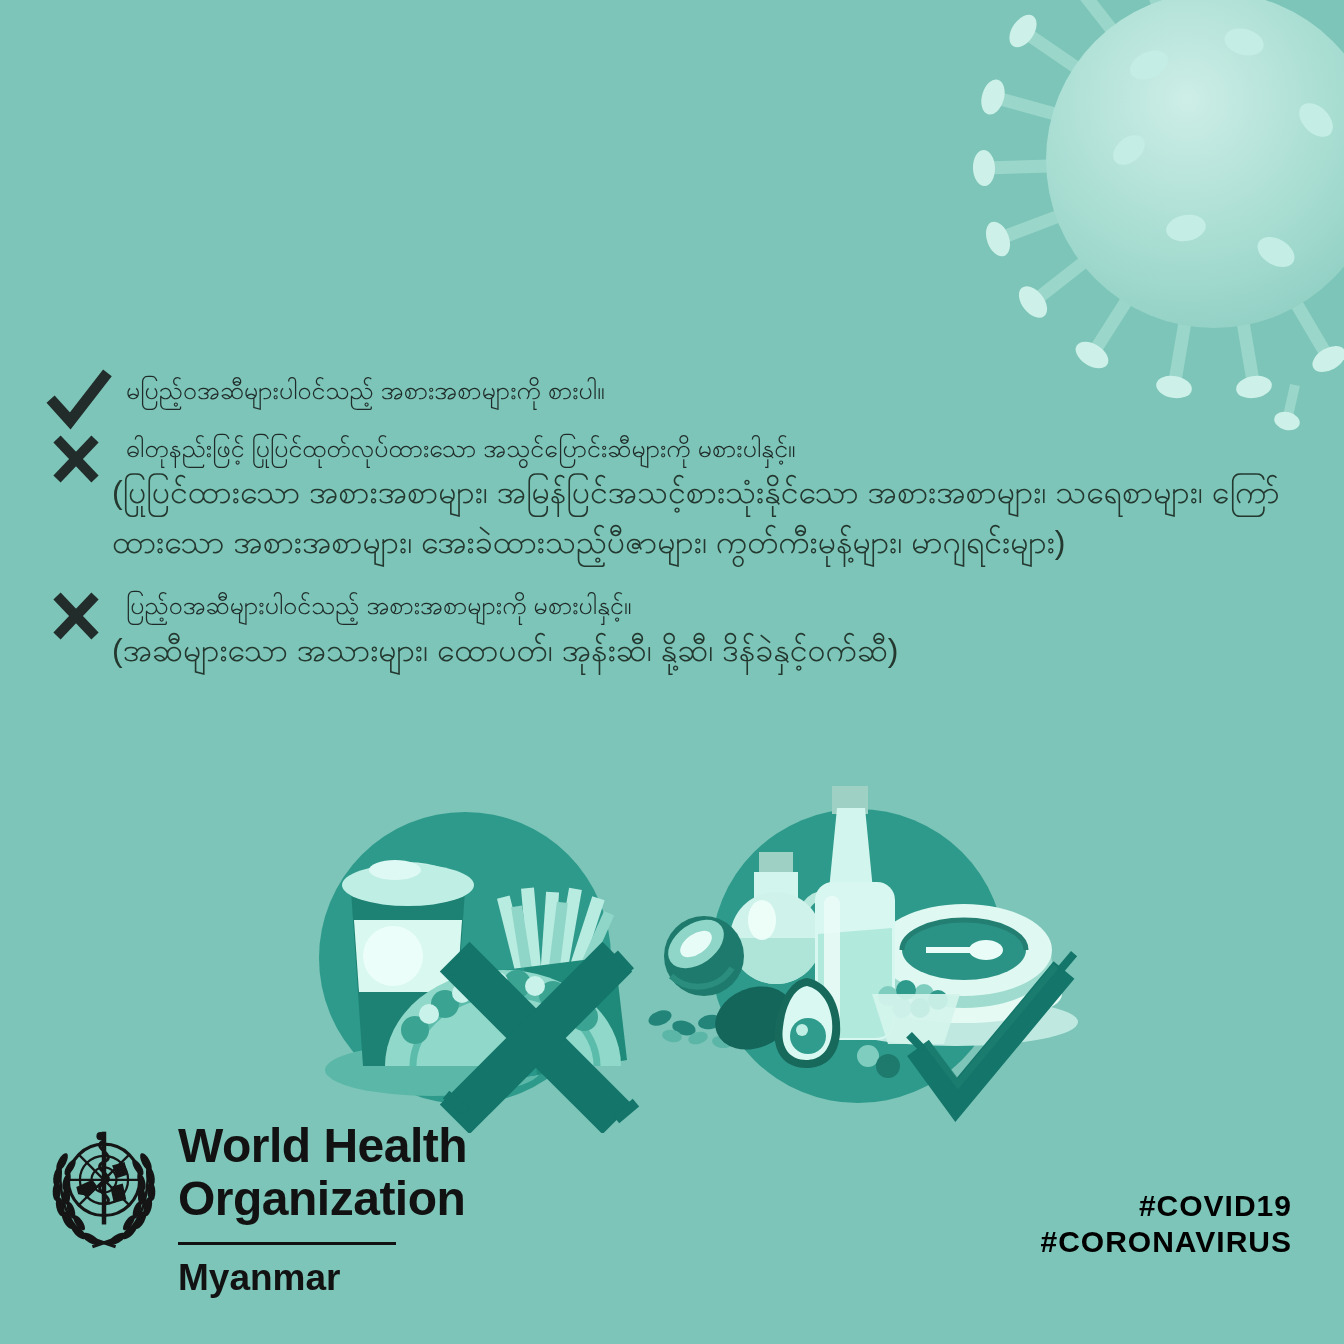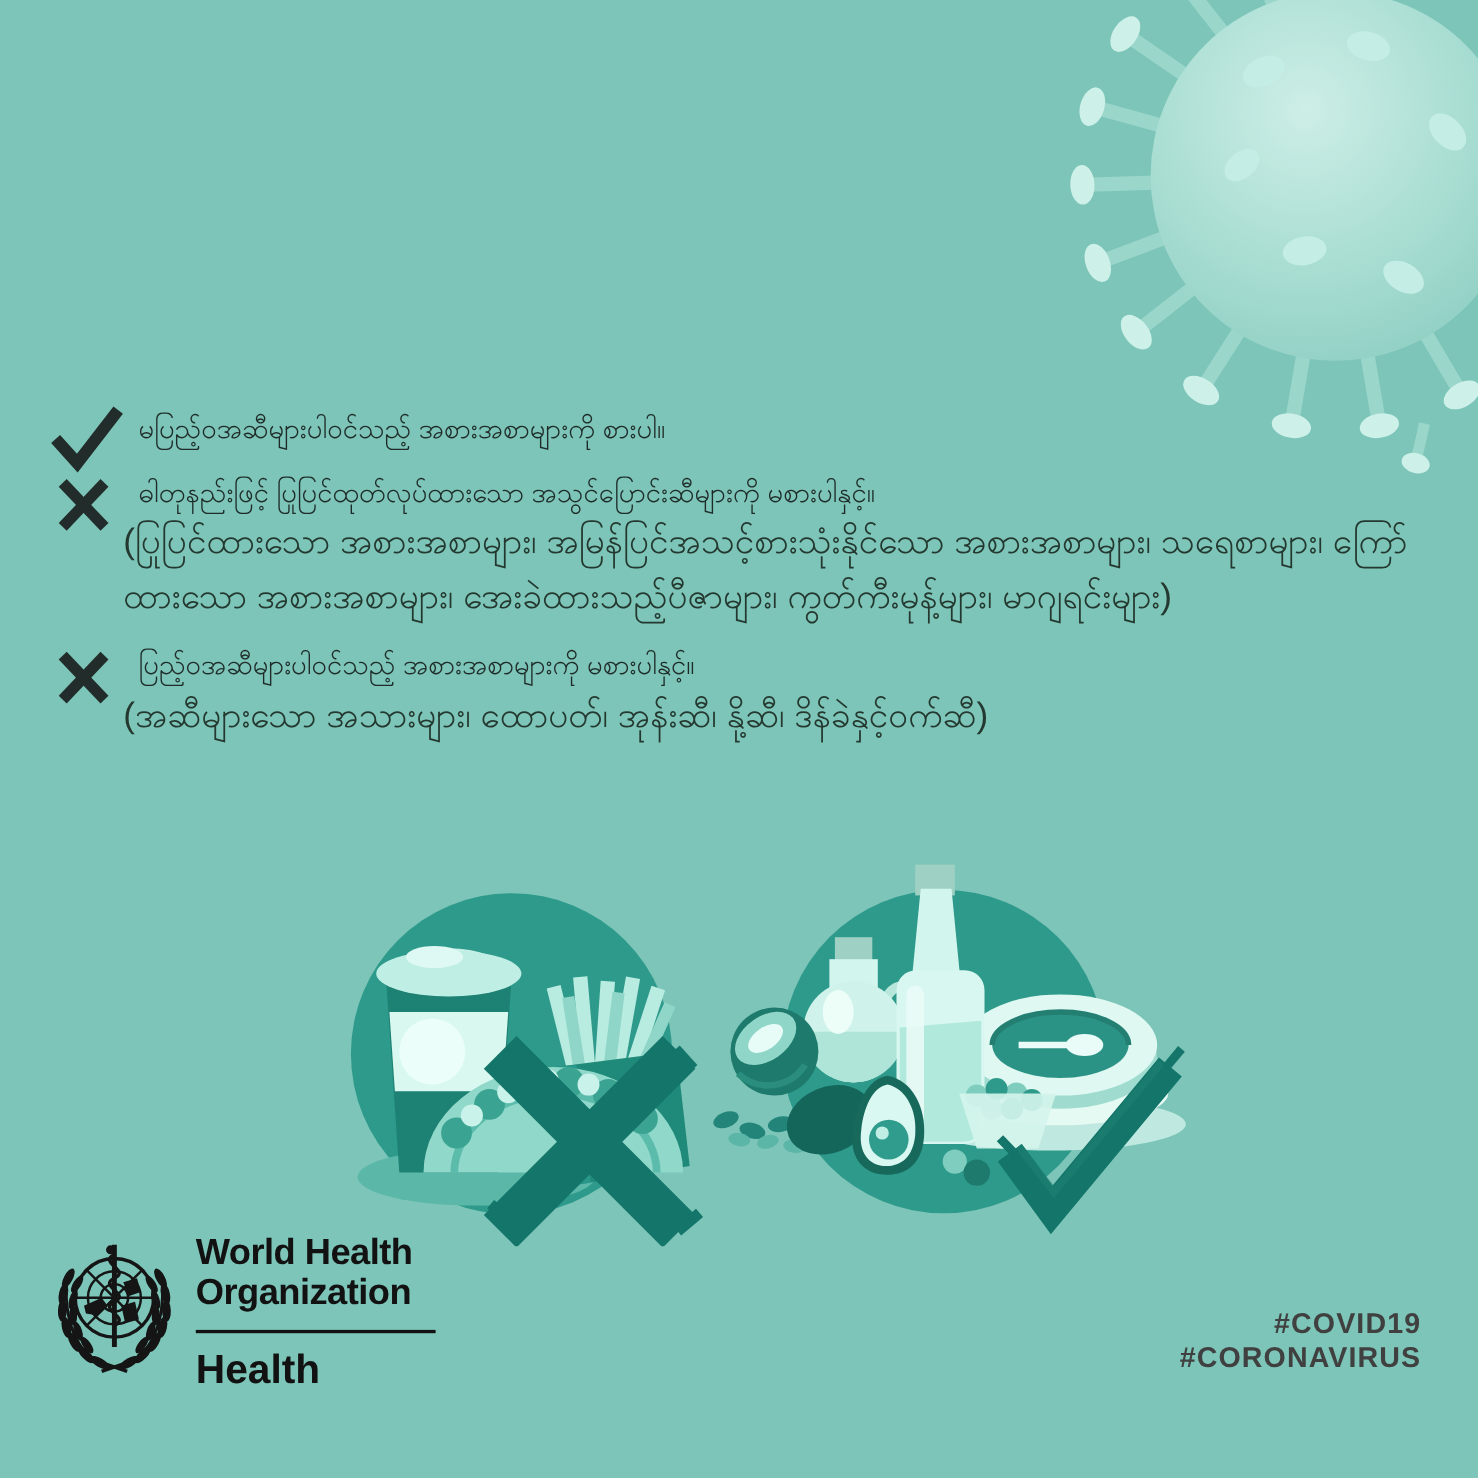--- a/index.html
+++ b/index.html
@@ -31,29 +31,29 @@
   }
   .illustrations{ position:absolute; left:0; top:780px; width:1344px; height:360px; }
   .illus-left{ position:absolute; left:293px; top:18px; }
   .illus-right{ position:absolute; left:626px; top:0; }
   .footer-who{
     position:absolute; left:46px; top:1116px;
     display:flex; gap:16px; color:#121212;
   }
   .who-emblem{ width:116px; height:126px; margin-top:8px; }
   .who-name{
-    font-size:33px; font-weight:bold; line-height:1.1;
+    font-size:48px; font-weight:bold; line-height:1.1;
     width:290px; letter-spacing:-0.5px; padding-top:4px;
   }
   .who-divider{ width:218px; height:3px; background:#121212; margin-top:16px; }
   .who-country{ font-size:37px; font-weight:bold; margin-top:12px; }
   .hashtags{
     position:absolute; right:52px; top:1188px; text-align:right;
-    font-size:26px; font-weight:bold; line-height:1.2;
-    color:#404040; letter-spacing:1px;
+    font-size:30px; font-weight:bold; line-height:1.2;
+    color:#000000; letter-spacing:1px;
   }
 </style>
 </head>
 <body>
 
 <div class="poster">
 
   <svg class="virus" viewBox="0 0 460 490" aria-hidden="true">
     <defs>
       <radialGradient id="vg" cx="42%" cy="32%" r="80%">
@@ -320,21 +320,21 @@
         <ellipse cx="93" cy="110" rx="10" ry="4" transform="rotate(126 93 110)"></ellipse>
       </g>
       <g stroke="#151515" stroke-width="3.5">
         <line x1="52" y1="128" x2="78" y2="137"></line>
         <line x1="78" y1="128" x2="52" y2="137"></line>
       </g>
     </svg>
     <div>
       <div class="who-name">World Health Organization</div>
       <div class="who-divider"></div>
-      <div class="who-country">Health</div>
+      <div class="who-country">Myanmar</div>
     </div>
   </div>
 
   <div class="hashtags">
     <div>#COVID19</div>
     <div>#CORONAVIRUS</div>
   </div>
 
 </div>
 

